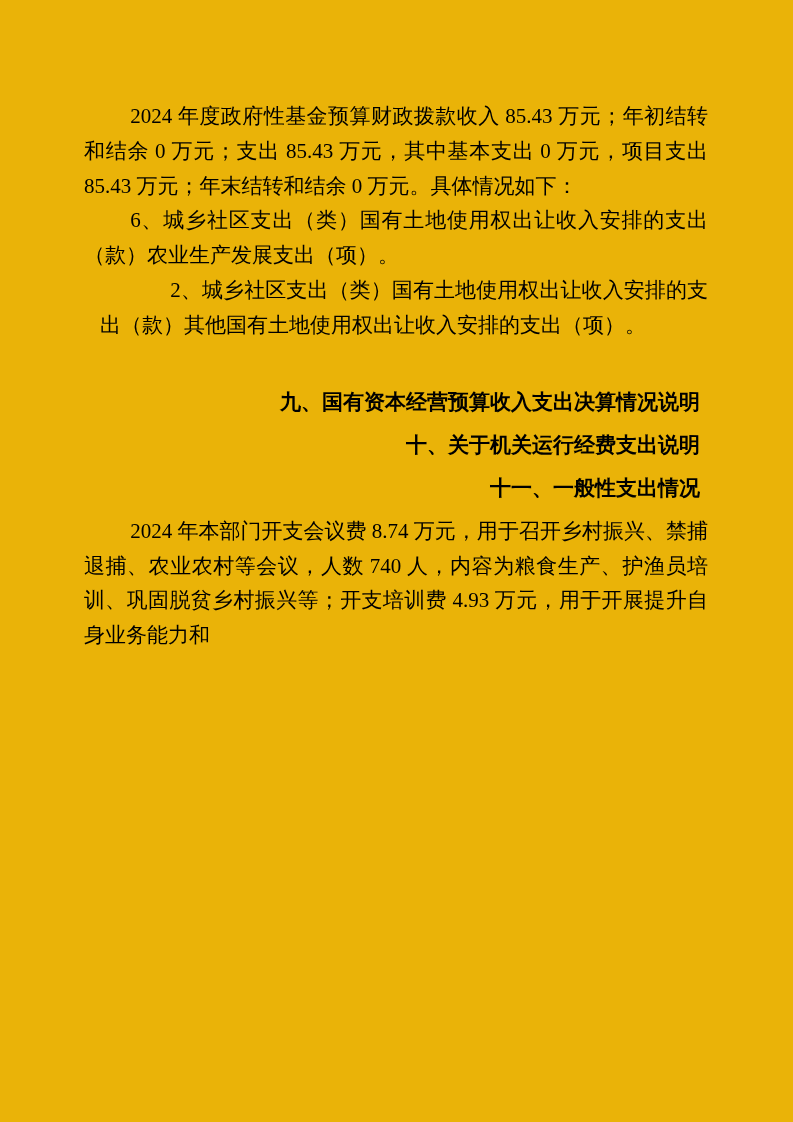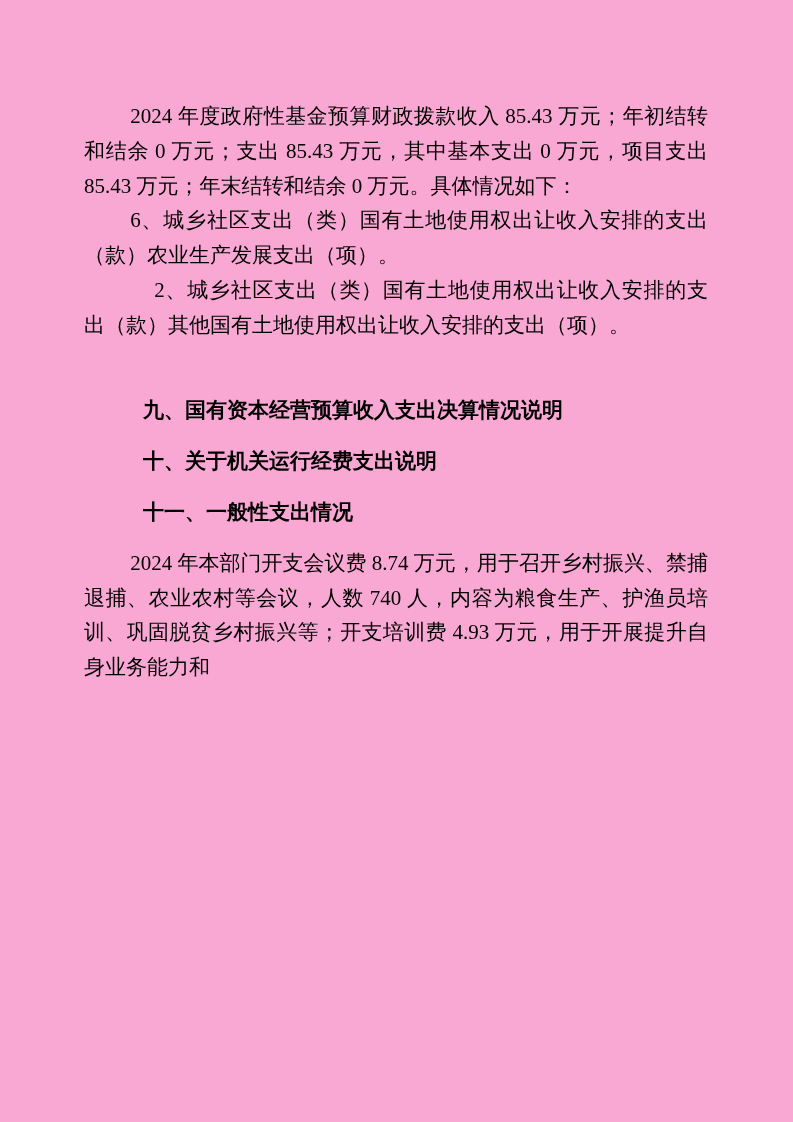--- a/index.html
+++ b/index.html
@@ -4,51 +4,52 @@
 <style>
   html, body {
     margin: 0;
     padding: 0;
     background: #ffffff;
   }
   .page {
     position: relative;
     width: 793px;
     height: 1122px;
-    background: #f9a8d4;
+    background: #eab308;
     overflow: hidden;
   }
   .content {
     position: absolute;
     left: 84px;
     top: 99px;
     width: 624px;
     color: #000000;
     font-family: "Liberation Serif", "DejaVu Serif", serif;
     font-size: 21px;
     line-height: 34.8px;
     text-align: justify;
   }
   .content p {
     margin: 0;
     padding: 0;
     text-indent: 2.2em;
   }
   .content p.wide-indent {
     text-indent: 3.35em;
+    margin-left: 16px;
   }
   .doc-heading {
-    margin: 16px;
+    margin: 8px;
     padding: 0;
     text-indent: 2.05em;
     font-size: 21px;
     line-height: 34.8px;
     font-weight: bold;
     font-family: "Liberation Sans", "DejaVu Sans", sans-serif;
-    text-align: left;
+    text-align: right;
   }
   .blank-line {
     height: 34.8px;
   }
 </style>
 </head>
 <body>
 
 <div class="page">
   <div class="content">

